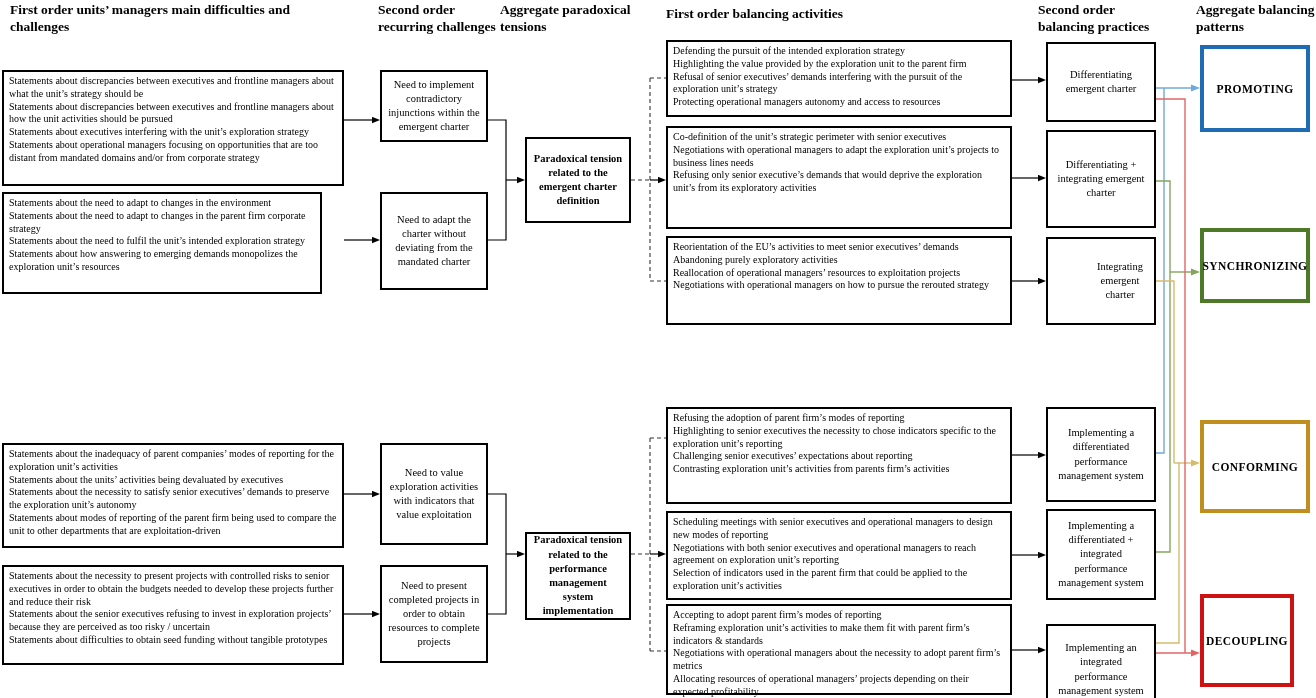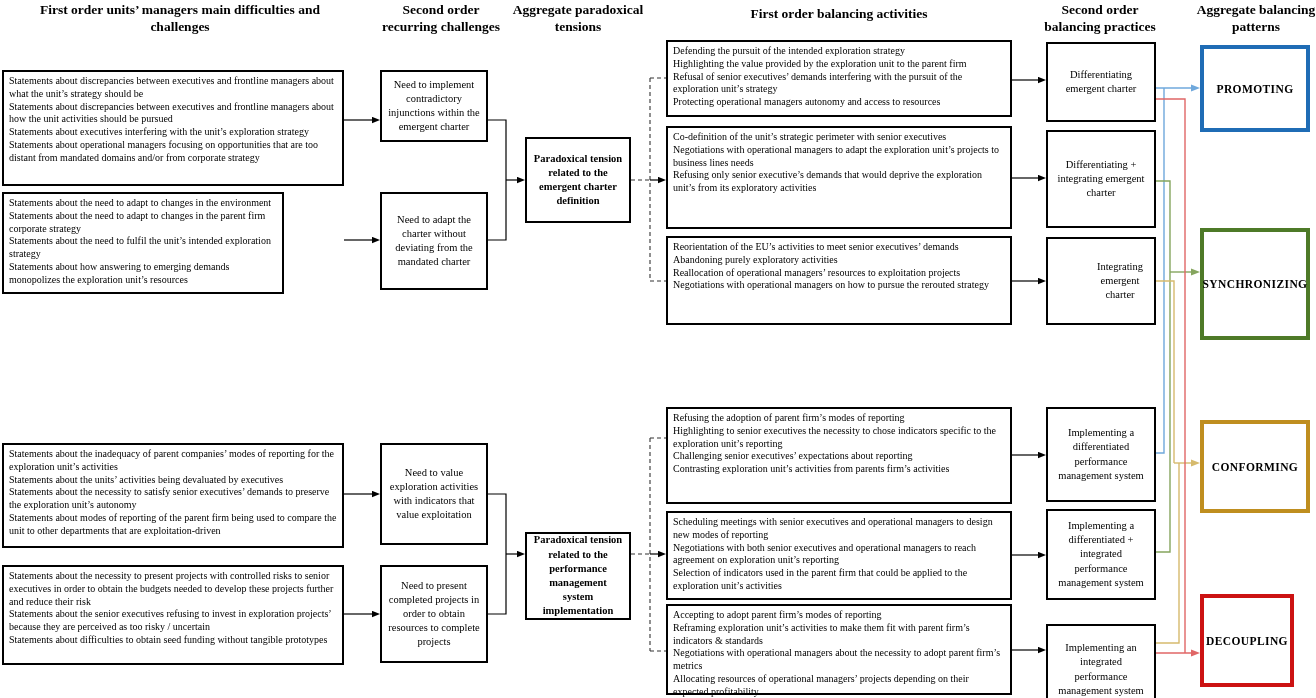--- a/index.html
+++ b/index.html
@@ -1,18 +1,18 @@
 <!DOCTYPE html>
 <html><head>
 <meta charset="utf-8">
 <style>
   html,body { margin:0; padding:0; background:#fff; }
   .canvas { position:relative; width:1316px; height:698px; background:#ffffff;
             font-family:"Liberation Serif", serif; color:#000; overflow:hidden; }
-  .hdr { position:absolute; font-weight:bold; text-align:center; font-size:13.5px; line-height:1.25; }
+  .hdr { position:absolute; font-weight:bold; text-align:left; font-size:13.5px; line-height:1.25; }
   .box { position:absolute; border:2px solid #000; background:#fff; box-sizing:border-box; }
   .txt { padding:3px 5px 2px 5px; font-size:10px; line-height:1.28; }
   .txt p { margin:0; }
   .ctr { display:flex; align-items:center; justify-content:center; text-align:center;
          font-size:10.5px; line-height:1.35; padding:2px 6px; }
   .bold { font-weight:bold; }
   .pattern { position:absolute; border:4px solid #000; background:#fff; box-sizing:border-box;
              display:flex; align-items:center; justify-content:center;
              font-weight:bold; font-size:11.5px; letter-spacing:0.4px; }
   .overlay { position:absolute; left:0; top:0; pointer-events:none; }
@@ -28,21 +28,21 @@
   <div class="hdr" style="left:666px; top:6px; width:346px;">First order balancing activities</div>
   <div class="hdr" style="left:1038px; top:2px; width:124px;">Second order balancing practices</div>
   <div class="hdr" style="left:1196px; top:2px; width:120px;">Aggregate balancing patterns</div>
 
   <div class="box txt" style="left:2px; top:70px; width:342px; height:116px;">
     <p>Statements about discrepancies between executives and frontline managers about what the unit’s strategy should be</p>
     <p>Statements about discrepancies between executives and frontline managers about how the unit activities should be pursued</p>
     <p>Statements about executives interfering with the unit’s exploration strategy</p>
     <p>Statements about operational managers focusing on opportunities that are too distant from mandated domains and/or from corporate strategy</p>
   </div>
-  <div class="box txt" style="left:2px; top:192px; width:282px; height:102px;">
+  <div class="box txt" style="left:2px; top:192px; width:320px; height:102px;">
     <p>Statements about the need to adapt to changes in the environment</p>
     <p>Statements about the need to adapt to changes in the parent firm corporate strategy</p>
     <p>Statements about the need to fulfil the unit’s intended exploration strategy</p>
     <p>Statements about how answering to emerging demands monopolizes the exploration unit’s resources</p>
   </div>
   <div class="box txt" style="left:2px; top:443px; width:342px; height:105px;">
     <p>Statements about the inadequacy of parent companies’ modes of reporting for the exploration unit’s activities</p>
     <p>Statements about the units’ activities being devaluated by executives</p>
     <p>Statements about the necessity to satisfy senior executives’ demands to preserve the exploration unit’s autonomy</p>
     <p>Statements about modes of reporting of the parent firm being used to compare the unit to other departments that are exploitation-driven</p>
@@ -97,21 +97,21 @@
   </div>
 
   <div class="box ctr" style="left:1046px; top:42px; width:110px; height:80px;">Differentiating emergent charter</div>
   <div class="box ctr" style="left:1046px; top:130px; width:110px; height:98px;">Differentiating + integrating emergent charter</div>
   <div class="box ctr" style="left:1046px; top:237px; width:110px; height:88px;padding-left:44px;">Integrating emergent charter</div>
   <div class="box ctr" style="left:1046px; top:407px; width:110px; height:95px;">Implementing a differentiated performance management system</div>
   <div class="box ctr" style="left:1046px; top:509px; width:110px; height:91px;">Implementing a differentiated + integrated performance management system</div>
   <div class="box ctr" style="left:1046px; top:624px; width:110px; height:91px;">Implementing an integrated performance management system</div>
 
   <div class="pattern" style="left: 1200px; top: 45px; width: 110px; height: 87px; border-color: rgb(31, 108, 181);">PROMOTING</div>
-  <div class="pattern" style="left: 1200px; top: 228px; width: 110px; height: 112px; border-color: rgb(78, 122, 40);">SYNCHRONIZING</div>
+  <div class="pattern" style="left: 1200px; top: 228px; width: 110px; height: 75px; border-color: rgb(78, 122, 40);">SYNCHRONIZING</div>
   <div class="pattern" style="left: 1200px; top: 420px; width: 110px; height: 93px; border-color: rgb(191, 142, 31);">CONFORMING</div>
   <div class="pattern" style="left: 1200px; top: 594px; width: 94px; height: 93px; border-color: rgb(204, 18, 18);">DECOUPLING</div>
 
   <svg class="overlay" width="1316" height="698">
     <defs>
       <marker id="ab" markerUnits="userSpaceOnUse" markerWidth="9" markerHeight="8" refX="0" refY="3.2" orient="auto">
         <path d="M0,0 L8,3.2 L0,6.4 Z" fill="#000"></path>
       </marker>
       <marker id="ablue" markerUnits="userSpaceOnUse" markerWidth="10" markerHeight="9" refX="0" refY="3.6" orient="auto">
         <path d="M0,0 L9,3.6 L0,7.2 Z" fill="#6fa8dc"></path>

